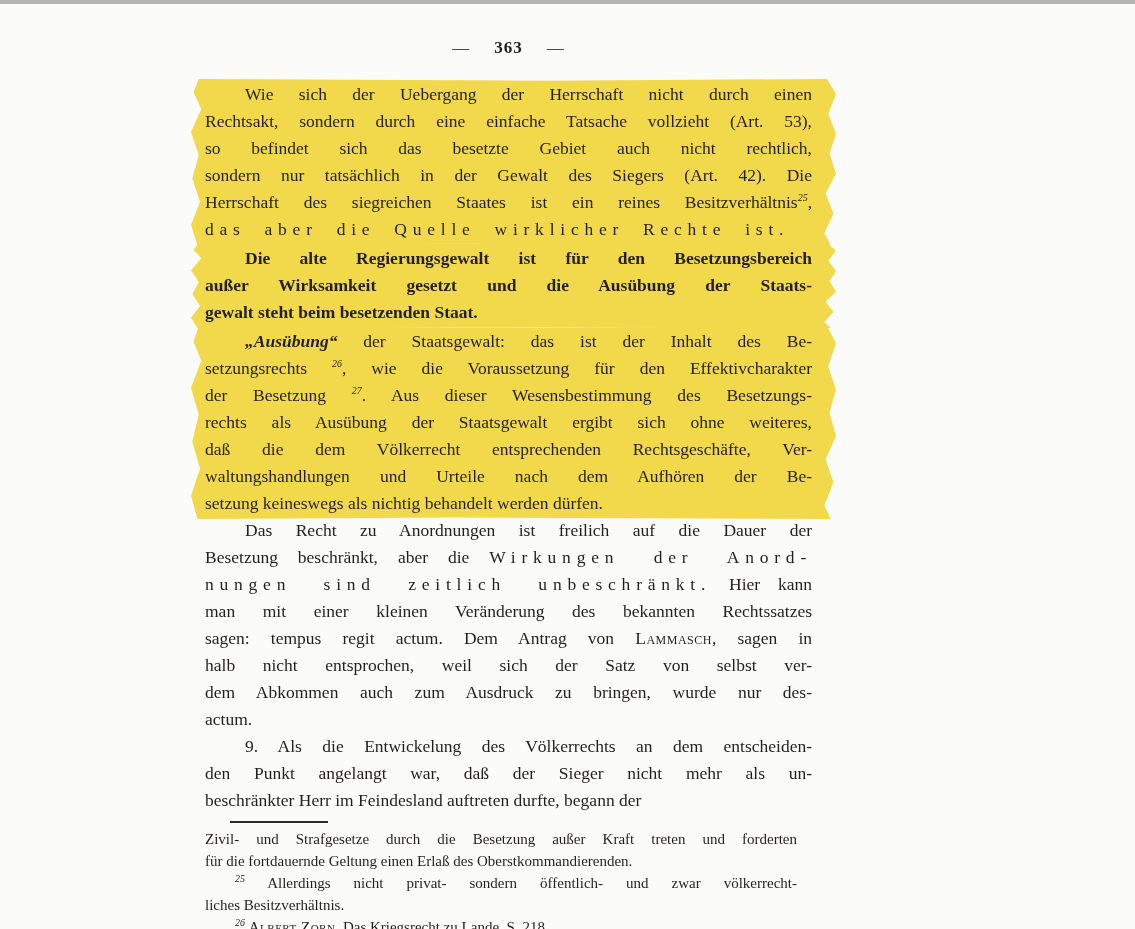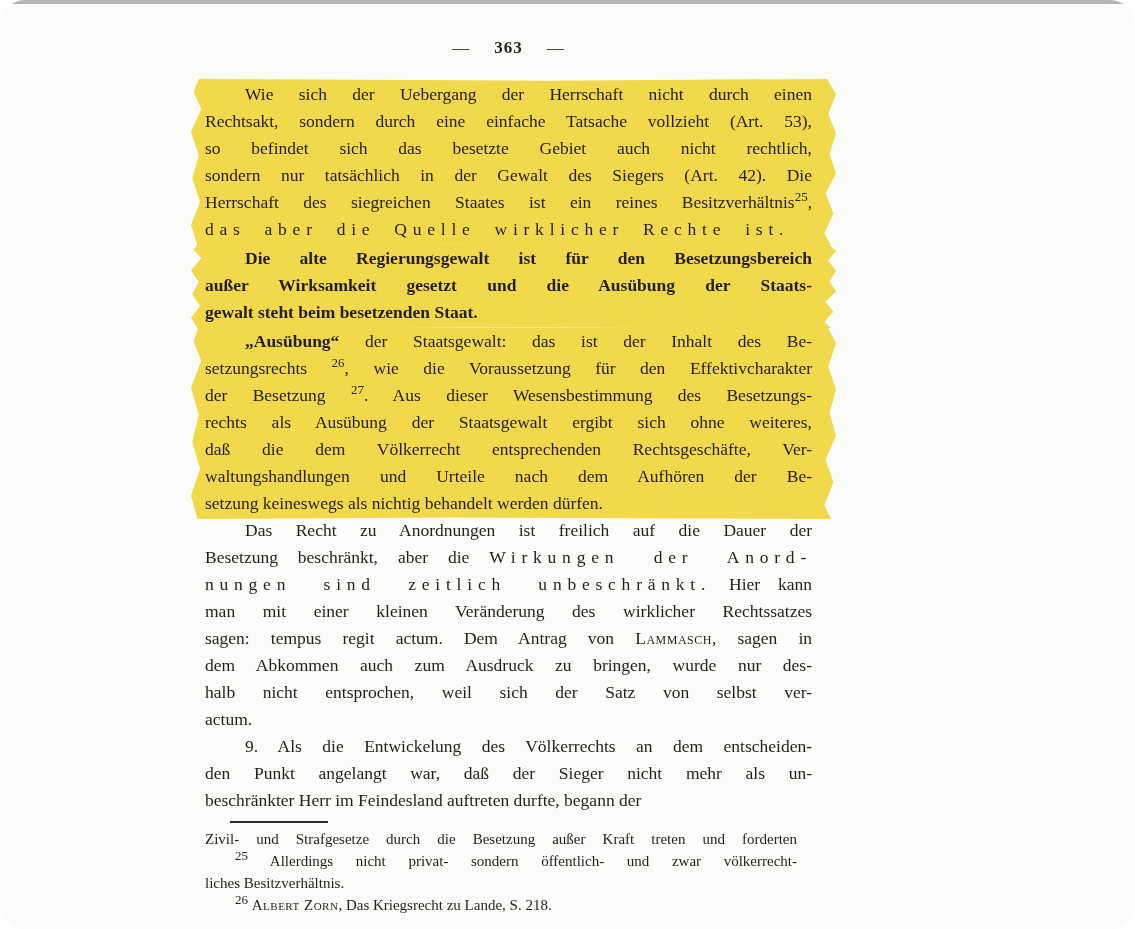--- a/index.html
+++ b/index.html
@@ -1,21 +1,20 @@
 <!DOCTYPE html>
 <html lang="de"><head>
 <meta charset="utf-8">
 <style>
   html,body { margin:0; padding:0; }
   #page {
     position:relative; width:1135px; height:929px; overflow:hidden;
     background:var(--paper,#fbfbfa);
     font-family:"Liberation Serif","DejaVu Serif",serif;
     color:var(--ink,#231f1c);
-    border-radius:25px;
   }
   .top-bar { position:absolute; top:0; left:0; width:1135px; height:4px; background:var(--topbar,#b4b4b4); }
 
   .header { position:absolute; top:38px; left:205px; width:607px; text-align:center;
             font-size:17px; letter-spacing:1px; }
   .header .pagenum { margin:0 24px; font-weight:600; }
 
   #text-column { position:absolute; top:81px; left:205px; width:607px; }
 
   .para { position:relative; }
@@ -28,24 +27,24 @@
   }
   .para.bold .line { font-weight:700; }
 
   .line {
     font-size:17.5px; line-height:27px; height:27px;
     text-align:justify; text-align-last:justify; white-space:normal;
   }
   .line.first { text-indent:40px; }
   .line.last  { text-align-last:left; }
 
-  .b  { font-weight:700; }
+  .b  { font-weight:700;font-style:italic; }
   .sp { letter-spacing:0.33em; word-spacing:0.5em; }
   .sc { font-variant:small-caps; letter-spacing:0.5px; }
-  sup { font-size:13px; line-height:0; letter-spacing:normal; }
+  sup { font-size:10px; line-height:0; letter-spacing:normal;font-style:italic; }
 
   .fn-rule { position:absolute; top:821px; left:230px; width:98px; height:2px; background:#2b2b2b; }
 
   #footnotes { position:absolute; top:828px; left:205px; width:592px; }
   #footnotes .line { font-size:15px; line-height:22px; height:22px; }
   #footnotes .line.noj { text-align-last:left; }
   #footnotes .line.ind { text-indent:30px; }
 </style>
 </head>
 <body>
@@ -77,34 +76,35 @@
         <div class="line"><span>der Besetzung </span><sup>27</sup><span>.  Aus dieser Wesensbestimmung des Besetzungs-</span></div>
         <div class="line"><span>rechts als Ausübung der Staatsgewalt ergibt sich ohne weiteres,</span></div>
         <div class="line"><span>daß die dem Völkerrecht entsprechenden Rechtsgeschäfte, Ver-</span></div>
         <div class="line"><span>waltungshandlungen und Urteile nach dem Aufhören der Be-</span></div>
         <div class="line last"><span>setzung keineswegs als nichtig behandelt werden dürfen.</span></div>
       </div>
       <div class="para">
         <div class="line first"><span>Das Recht zu Anordnungen ist freilich auf die Dauer der</span></div>
         <div class="line"><span>Besetzung beschränkt, aber die </span><span class="sp">Wirkungen der Anord-</span></div>
         <div class="line"><span class="sp">nungen sind zeitlich unbeschränkt.</span><span>  Hier kann</span></div>
-        <div class="line"><span>man mit einer kleinen Veränderung des wirklicher Rechtssatzes</span></div>
+        <div class="line"><span>man mit einer kleinen Veränderung des bekannten Rechtssatzes</span></div>
         <div class="line"><span>sagen: tempus regit actum.  Dem Antrag von </span><span class="sc">Lammasch</span><span>, sagen in</span></div>
+        <div class="line"><span>halb nicht entsprochen, weil sich der Satz von selbst ver-</span></div>
         <div class="line"><span>dem Abkommen auch zum Ausdruck zu bringen, wurde nur des-</span></div>
-        <div class="line"><span>halb nicht entsprochen, weil sich der Satz von selbst ver-</span></div>
         <div class="line last"><span>actum.</span></div>
       </div>
       <div class="para">
         <div class="line first"><span>9. Als die Entwickelung des Völkerrechts an dem entscheiden-</span></div>
         <div class="line"><span>den Punkt angelangt war, daß der Sieger nicht mehr als un-</span></div>
         <div class="line last"><span>beschränkter Herr im Feindesland auftreten durfte, begann der</span></div>
       </div>
     </div>
 
   <div class="fn-rule"></div>
 
   <div id="footnotes">
       <div class="line"><span>Zivil- und Strafgesetze durch die Besetzung außer Kraft treten und forderten</span></div>
+      <div class="line noj"><span>für die fortdauernde Geltung einen Erlaß des Oberstkommandierenden.</span></div>
       <div class="line ind"><sup>25</sup><span> Allerdings nicht privat- sondern öffentlich- und zwar völkerrecht-</span></div>
       <div class="line noj"><span>liches Besitzverhältnis.</span></div>
       <div class="line noj ind"><sup>26</sup><span> </span><span class="sc">Albert Zorn</span><span>, Das Kriegsrecht zu Lande, S. 218.</span></div>
     </div>
 </div>
 
 </body></html>

